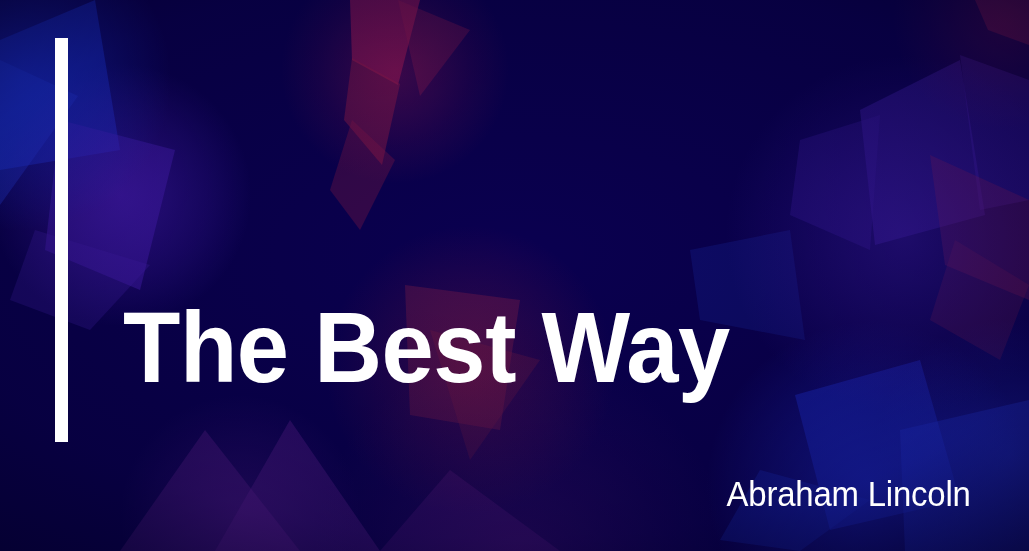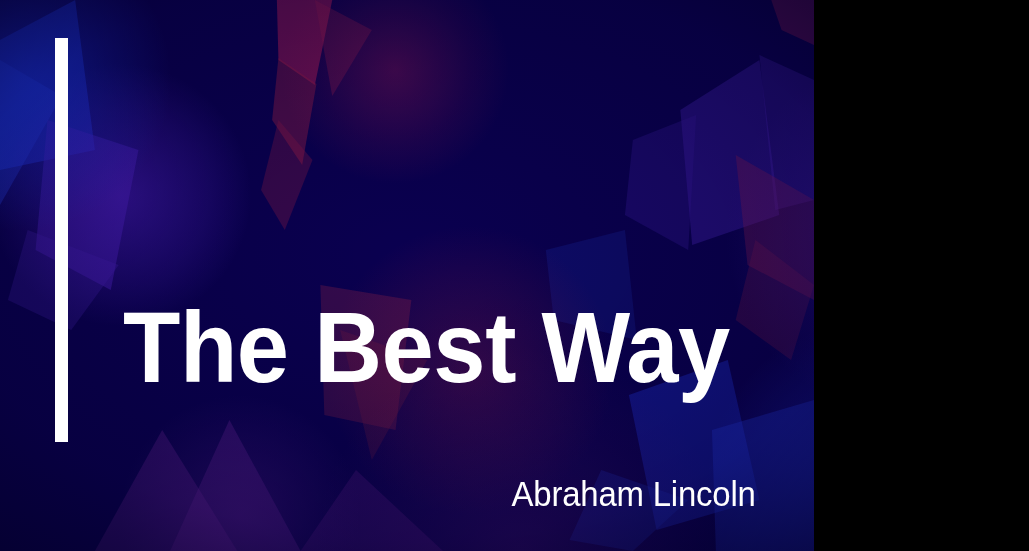--- a/index.html
+++ b/index.html
@@ -85,21 +85,21 @@
     font-weight: 400;
     letter-spacing: -0.2px;
     transform: scaleX(0.94);
     transform-origin: right bottom;
     white-space: nowrap;
   }
 </style>
 </head>
 <body>
 
-<div id="canvas" style="width: 814px; height: 551px; background: #701a75;">
+<div id="canvas" style="width: 1029px; height: 551px; background: #701a75;">
 
   <svg id="bg-poly" viewBox="0 0 1029 551" preserveAspectRatio="none" aria-hidden="true">
     <rect x="0" y="0" width="1029" height="551" fill="#0a0050"></rect>
     <g id="poly-group">
         <polygon points="0,40 95,0 120,150 0,170" fill="#1e3cf5" opacity="0.5"></polygon>
         <polygon points="0,60 78,96 0,205" fill="#2a4bff" opacity="0.38"></polygon>
         <polygon points="60,120 175,150 140,290 45,250" fill="#5622cd" opacity="0.46"></polygon>
         <polygon points="35,230 150,265 90,330 10,300" fill="#4620b4" opacity="0.34"></polygon>
         <polygon points="350,0 420,0 398,85 352,60" fill="#be1e5a" opacity="0.58"></polygon>
         <polygon points="352,58 400,84 382,165 344,120" fill="#961c46" opacity="0.5"></polygon>

